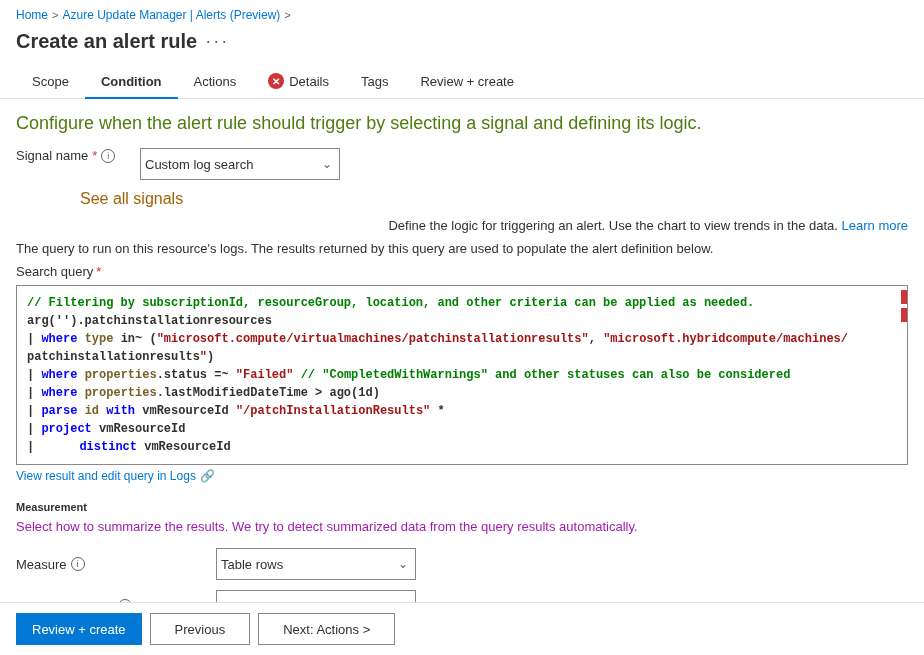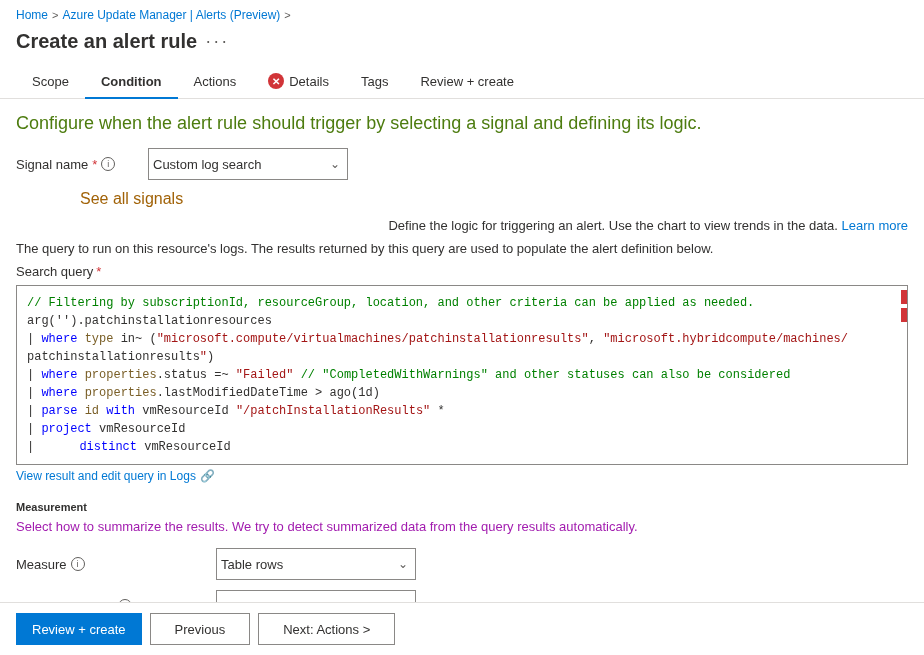--- a/index.html
+++ b/index.html
@@ -77,23 +77,23 @@
     .main-content {
       padding: 14px 16px;
     }
     .section-desc {
       font-size: 18px;
       color: #4d7c0f;
       margin-bottom: 14px;
     }
     .field-row {
       display: flex;
-      align-items: center;
+      align-items: flex-start;
       margin-bottom: 10px;
-      gap: 12px;
+      gap: 4px;
     }
     .field-label {
       font-size: 13px;
       color: #323130;
       width: 120px;
       flex-shrink: 0;
       display: flex;
       align-items: center;
       gap: 4px;
     }
@@ -323,21 +323,21 @@
     <a href="#">Learn more</a>
   </div>
 
   <div class="query-desc">The query to run on this resource's logs. The results returned by this query are used to populate the alert definition below.</div>
 
   <div class="search-query-label">
     <span>Search query</span>
     <span class="required-star">*</span>
   </div>
 
-  <div class="query-box" style="position:relative; padding-right: 28px;">
+  <div class="query-box" style="position:relative; padding-right: 28px; font-weight: bold;">
     <div class="query-line comment">// Filtering by subscriptionId, resourceGroup, location, and other criteria can be applied as needed.</div>
     <div class="query-line">arg('').patchinstallationresources</div>
     <div class="query-line">| <span style="color:#0000ff;">where</span> <span style="color:#795e26;">type</span> in~ (<span style="color:#a31515;">"microsoft.compute/virtualmachines/patchinstallationresults"</span>, <span style="color:#a31515;">"microsoft.hybridcompute/machines/</span></div>
     <div class="query-line">patchinstallationresults<span style="color:#a31515;">"</span>)</div>
     <div class="query-line">| <span style="color:#0000ff;">where</span> <span style="color:#795e26;">properties</span>.status =~ <span style="color:#a31515;">"Failed"</span> <span class="comment">// "CompletedWithWarnings" and other statuses can also be considered</span></div>
     <div class="query-line">| <span style="color:#0000ff;">where</span> <span style="color:#795e26;">properties</span>.lastModifiedDateTime &gt; ago(1d)</div>
     <div class="query-line">| <span style="color:#0000ff;">parse</span> <span style="color:#795e26;">id</span> <span style="color:#0000ff;">with</span> vmResourceId <span style="color:#a31515;">"/patchInstallationResults"</span> *</div>
     <div class="query-line">| <span style="color:#0000ff;">project</span> vmResourceId</div>
     <div class="query-line">| <span style="color:#0000ff;margin-left:38px;">distinct</span> vmResourceId</div>
 

